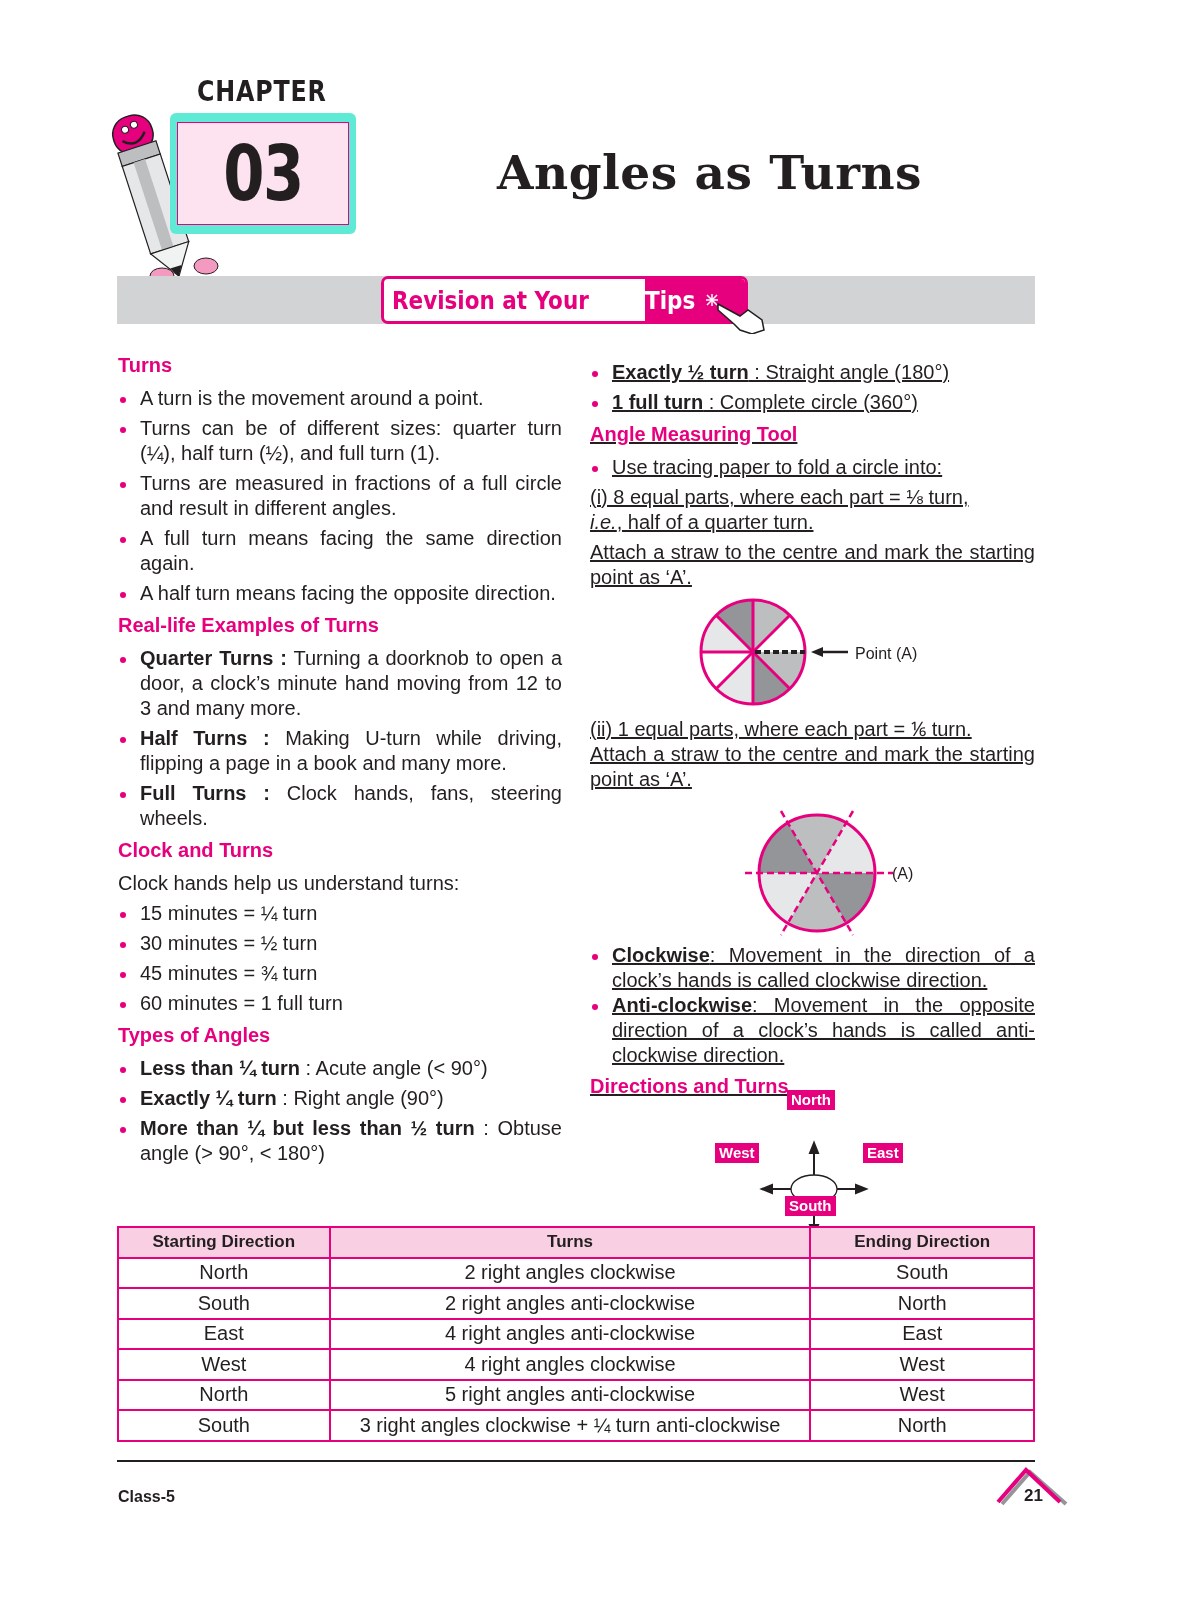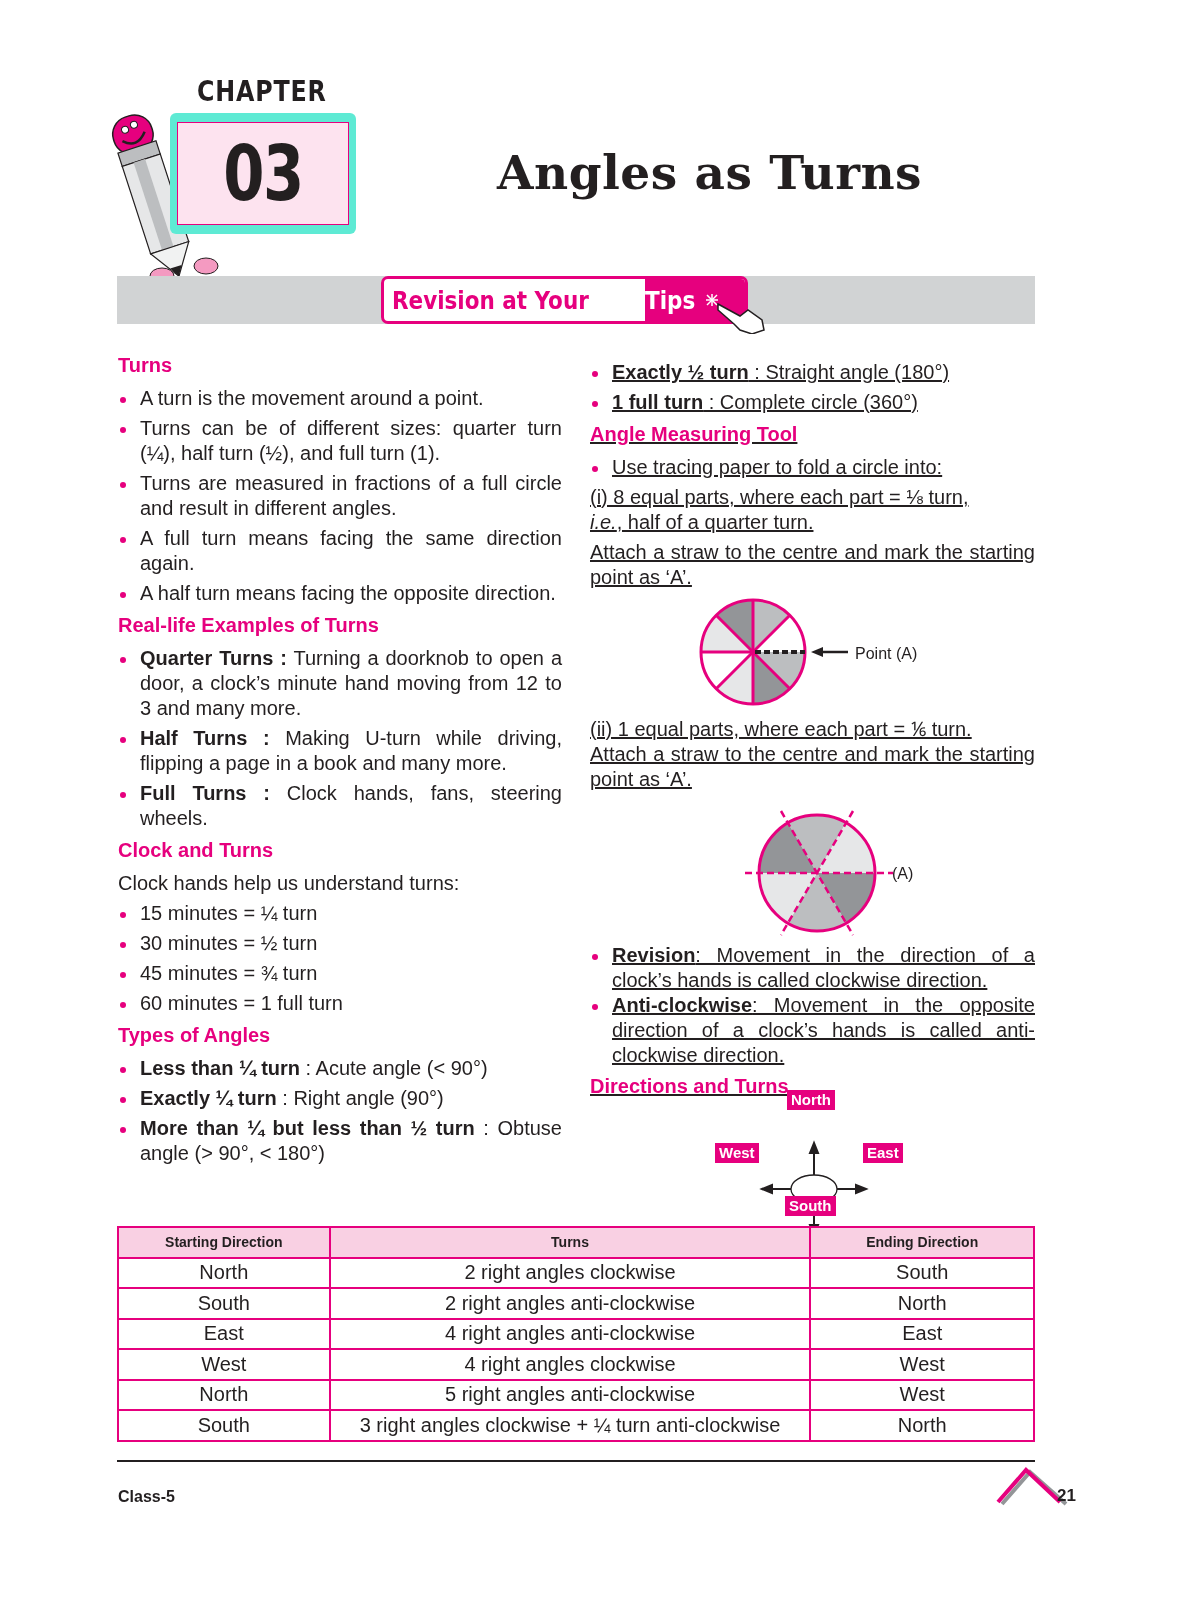--- a/index.html
+++ b/index.html
@@ -38,28 +38,28 @@
   ul.b { list-style: none; padding: 0; margin: 0; }
   ul.b li { position: relative; padding-left: 22px; margin-bottom: 5px; text-align: justify; }
   ul.b li::before { content: ""; position: absolute; left: 2px; top: 11px; width: 6px; height: 6px; border-radius: 50%; background: #e6007e; }
   .bold { font-weight: bold; }
   p.t { margin: 0 0 5px 0; text-align: justify; }
 
   
   table.dir { position: absolute; left: 117px; top: 1226px; width: 918px; border-collapse: collapse;
               font-family: "Liberation Sans", sans-serif; font-size: 20px; }
   table.dir th, table.dir td { border: 2px solid #e6007e; height: 28.5px; padding: 0 8px; }
-  table.dir th { background: #f9d0e3; font-weight: bold; font-size: 14px; }
+  table.dir th { background: #f9d0e3; font-weight: bold; font-size: 17px; }
   table.dir td.c { text-align: center; }
   table.dir td.l { text-align: center; }
 
   
   .footer-line { left: 117px; top: 1460px; width: 918px; height: 2px; background: #231f20; }
   .footer-class { left: 118px; top: 1488px; font-weight: bold; font-size: 16px; color: #231f20; }
-  .footer-page { left: 1057px; top: 1486px; font-weight: bold; font-size: 17px; color: #231f20; }
+  .footer-page { left: 1024px; top: 1486px; font-weight: bold; font-size: 17px; color: #231f20; }
   .footer-mark { left: 996px; top: 1466px; width: 76px; height: 40px; }
 </style>
 </head>
 <body>
 
 <svg class="abs mascot" viewBox="0 0 125 200">
   <g transform="rotate(-18 50 100)">
     <rect x="22" y="18" width="40" height="38" rx="18" fill="#e6007e" stroke="#231f20" stroke-width="1.5"></rect>
     <rect x="22" y="50" width="40" height="14" fill="#bcbec0" stroke="#231f20" stroke-width="1.2"></rect>
     <rect x="22" y="64" width="40" height="92" fill="#e6e7e8" stroke="#231f20" stroke-width="1.2"></rect>
@@ -188,21 +188,21 @@
           <line x1="-72" y1="0" x2="76" y2="0"></line>
           <line x1="-36" y1="-62" x2="36" y2="62"></line>
           <line x1="36" y1="-62" x2="-36" y2="62"></line>
         </g>
       </g>
     </svg>
     <span style="position:absolute;left:302px;top:64px;font-size:16px">(A)</span>
   </div>
 
   <ul class="b" style="margin-top:4px">
-    <li style="margin-bottom:0"><span class="bold">Revision</span><span>: Movement in the direction of a clock’s hands is called clockwise direction.</span></li>
+    <li style="margin-bottom:0"><span class="bold">Clockwise</span><span>: Movement in the direction of a clock’s hands is called clockwise direction.</span></li>
     <li><span class="bold">Anti-clockwise</span><span>: Movement in the opposite direction of a clock’s hands is called anti-clockwise direction.</span></li>
   </ul>
   <div class="h" style="margin-top:2px">Directions and Turns</div>
 
   <div style="position:relative;height:130px">
     <svg style="position:absolute;left:120px;top:30px" width="210" height="100" viewBox="0 0 210 100">
       <ellipse cx="104" cy="52" rx="23" ry="14" fill="#fff" stroke="#231f20" stroke-width="1.3"></ellipse>
       <g stroke="#231f20" stroke-width="2" fill="#231f20">
         <line x1="104" y1="38" x2="104" y2="12"></line>
           <polygon points="104,6 100,16 108,16"></polygon>

